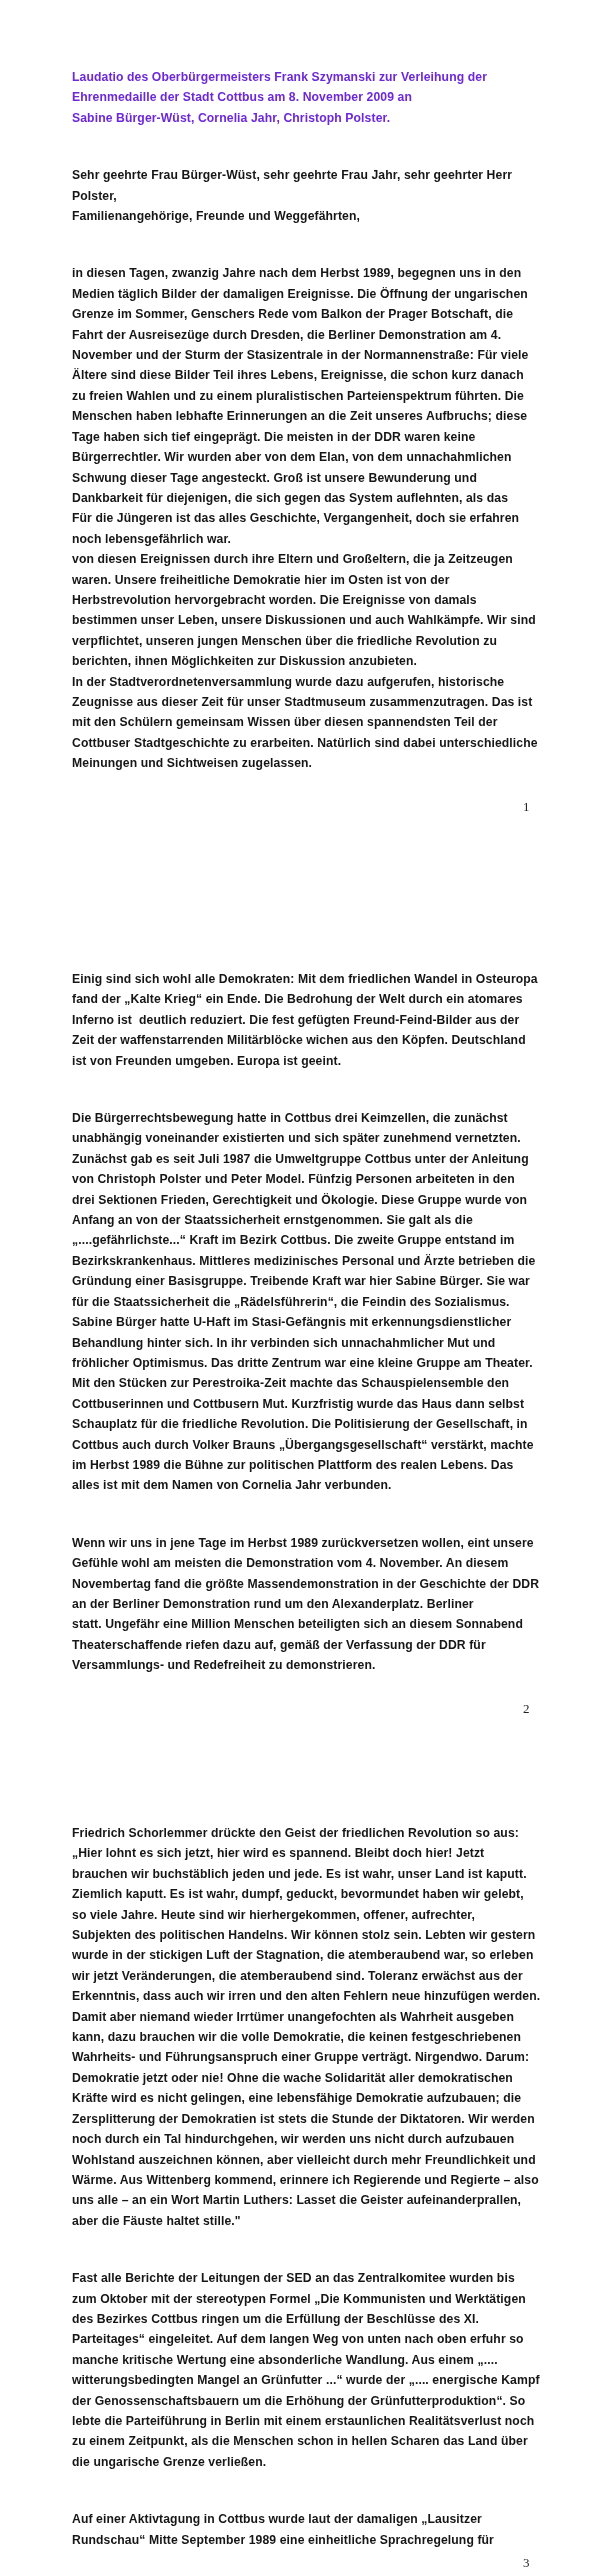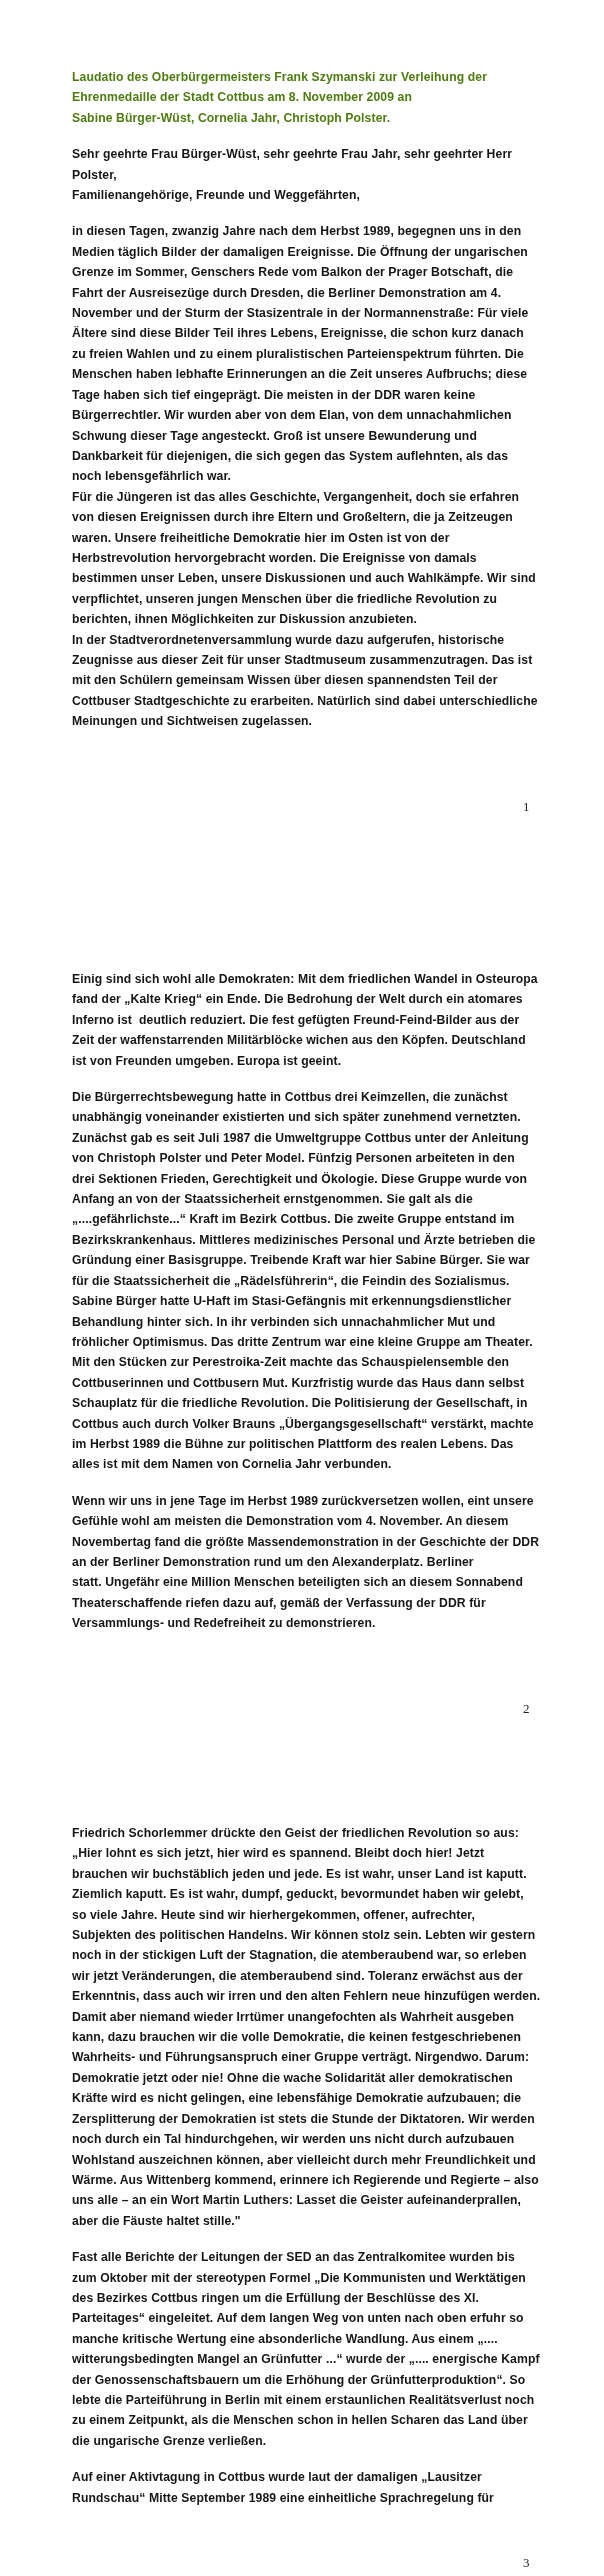--- a/index.html
+++ b/index.html
@@ -9,21 +9,21 @@
     height: 2576px;
     background: #ffffff;
     font-family: "Liberation Sans", sans-serif;
     font-weight: bold;
     color: #161616;
     overflow: hidden;
   }
   .page { position: absolute; left: 0; width: 605px; height: 858px; background: #ffffff; }
   .content { position: absolute; left: 72px; top: 67px; width: 473px; }
   .block { margin: 0; }
-  .block + .block { margin-top: 16px; }
+  .block + .block { margin-top: 37px; }
   .line {
     white-space: pre;
     font-size: 12.2px;
     line-height: 20.4px;
     letter-spacing: 0.1px;
   }
   .page-number {
     position: absolute;
     top: 799px;
     left: 523px;
@@ -32,21 +32,21 @@
     font-size: 13px;
     color: #222222;
   }
 </style>
 </head>
 <body>
 
 <div class="doc">
     <div class="page" style="top: 0px;">
       <div class="content">
-        <div class="block" style="color: #4d7c0f;">
+        <div class="block" style="color: #6d28d9;">
           <div class="line">Laudatio des Oberbürgermeisters Frank Szymanski zur Verleihung der</div>
           <div class="line">Ehrenmedaille der Stadt Cottbus am 8. November 2009 an</div>
           <div class="line">Sabine Bürger-Wüst, Cornelia Jahr, Christoph Polster.</div>
         </div>
         <div class="block">
           <div class="line">Sehr geehrte Frau Bürger-Wüst, sehr geehrte Frau Jahr, sehr geehrter Herr</div>
           <div class="line">Polster,</div>
           <div class="line">Familienangehörige, Freunde und Weggefährten,</div>
         </div>
         <div class="block">
@@ -55,22 +55,22 @@
           <div class="line">Grenze im Sommer, Genschers Rede vom Balkon der Prager Botschaft, die</div>
           <div class="line">Fahrt der Ausreisezüge durch Dresden, die Berliner Demonstration am 4.</div>
           <div class="line">November und der Sturm der Stasizentrale in der Normannenstraße: Für viele</div>
           <div class="line">Ältere sind diese Bilder Teil ihres Lebens, Ereignisse, die schon kurz danach</div>
           <div class="line">zu freien Wahlen und zu einem pluralistischen Parteienspektrum führten. Die</div>
           <div class="line">Menschen haben lebhafte Erinnerungen an die Zeit unseres Aufbruchs; diese</div>
           <div class="line">Tage haben sich tief eingeprägt. Die meisten in der DDR waren keine</div>
           <div class="line">Bürgerrechtler. Wir wurden aber von dem Elan, von dem unnachahmlichen</div>
           <div class="line">Schwung dieser Tage angesteckt. Groß ist unsere Bewunderung und</div>
           <div class="line">Dankbarkeit für diejenigen, die sich gegen das System auflehnten, als das</div>
+          <div class="line">Für die Jüngeren ist das alles Geschichte, Vergangenheit, doch sie erfahren</div>
           <div class="line">noch lebensgefährlich war.</div>
-          <div class="line">Für die Jüngeren ist das alles Geschichte, Vergangenheit, doch sie erfahren</div>
           <div class="line">von diesen Ereignissen durch ihre Eltern und Großeltern, die ja Zeitzeugen</div>
           <div class="line">waren. Unsere freiheitliche Demokratie hier im Osten ist von der</div>
           <div class="line">Herbstrevolution hervorgebracht worden. Die Ereignisse von damals</div>
           <div class="line">bestimmen unser Leben, unsere Diskussionen und auch Wahlkämpfe. Wir sind</div>
           <div class="line">verpflichtet, unseren jungen Menschen über die friedliche Revolution zu</div>
           <div class="line">berichten, ihnen Möglichkeiten zur Diskussion anzubieten.</div>
           <div class="line">In der Stadtverordnetenversammlung wurde dazu aufgerufen, historische</div>
           <div class="line">Zeugnisse aus dieser Zeit für unser Stadtmuseum zusammenzutragen. Das ist</div>
           <div class="line">mit den Schülern gemeinsam Wissen über diesen spannendsten Teil der</div>
           <div class="line">Cottbuser Stadtgeschichte zu erarbeiten. Natürlich sind dabei unterschiedliche</div>
@@ -123,21 +123,21 @@
     </div>
     <div class="page" style="top: 1756px;">
       <div class="content">
         <div class="block">
           <div class="line">Friedrich Schorlemmer drückte den Geist der friedlichen Revolution so aus:</div>
           <div class="line">„Hier lohnt es sich jetzt, hier wird es spannend. Bleibt doch hier! Jetzt</div>
           <div class="line">brauchen wir buchstäblich jeden und jede. Es ist wahr, unser Land ist kaputt.</div>
           <div class="line">Ziemlich kaputt. Es ist wahr, dumpf, geduckt, bevormundet haben wir gelebt,</div>
           <div class="line">so viele Jahre. Heute sind wir hierhergekommen, offener, aufrechter,</div>
           <div class="line">Subjekten des politischen Handelns. Wir können stolz sein. Lebten wir gestern</div>
-          <div class="line">noch in der stickigen Luft der Stagnation, die atemberaubend war, so erleben</div>
+          <div class="line">wurde in der stickigen Luft der Stagnation, die atemberaubend war, so erleben</div>
           <div class="line">wir jetzt Veränderungen, die atemberaubend sind. Toleranz erwächst aus der</div>
           <div class="line">Erkenntnis, dass auch wir irren und den alten Fehlern neue hinzufügen werden.</div>
           <div class="line">Damit aber niemand wieder Irrtümer unangefochten als Wahrheit ausgeben</div>
           <div class="line">kann, dazu brauchen wir die volle Demokratie, die keinen festgeschriebenen</div>
           <div class="line">Wahrheits- und Führungsanspruch einer Gruppe verträgt. Nirgendwo. Darum:</div>
           <div class="line">Demokratie jetzt oder nie! Ohne die wache Solidarität aller demokratischen</div>
           <div class="line">Kräfte wird es nicht gelingen, eine lebensfähige Demokratie aufzubauen; die</div>
           <div class="line">Zersplitterung der Demokratien ist stets die Stunde der Diktatoren. Wir werden</div>
           <div class="line">noch durch ein Tal hindurchgehen, wir werden uns nicht durch aufzubauen</div>
           <div class="line">Wohlstand auszeichnen können, aber vielleicht durch mehr Freundlichkeit und</div>

